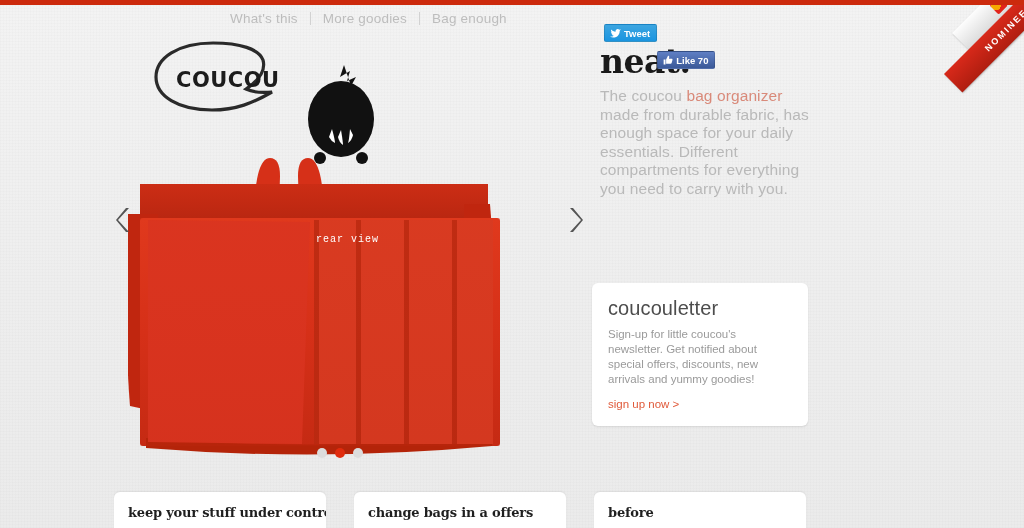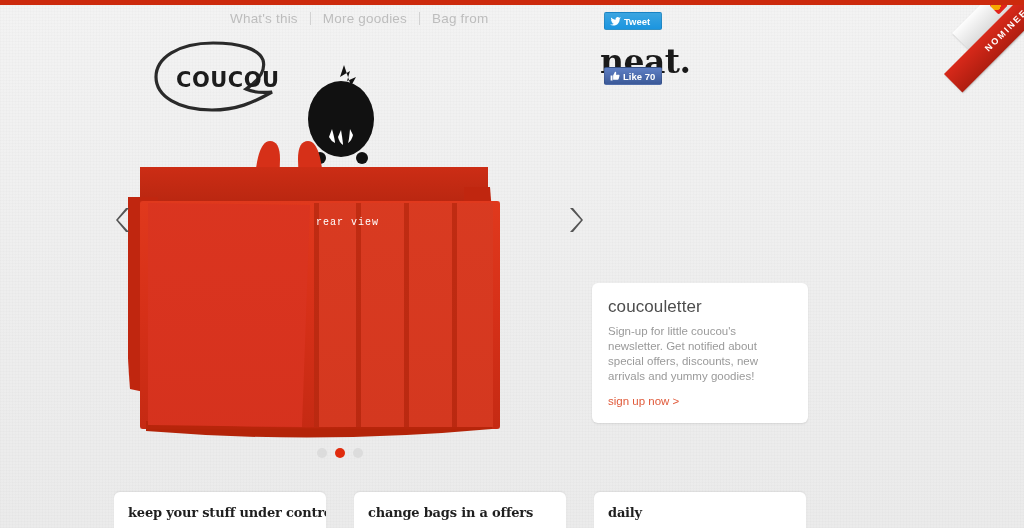--- a/index.html
+++ b/index.html
@@ -37,21 +37,21 @@
   .nav a {
     font-family: "Liberation Sans", sans-serif;
     font-size: 13.5px; color: #bdbdbd; text-decoration: none;
     letter-spacing: .2px; padding: 0 12px; white-space: nowrap;
   }
   .nav .sep {
     width: 1px; height: 13px; background: #d2d2d2; display: block;
   }
 
   
-  .social { position: absolute; top: 12px; left: 604px; display: flex; gap: 10px; z-index: 20; flex-direction: column; }
+  .social { position: absolute; top: 24px; left: 604px; display: flex; z-index: 20; }
   .btn-social {
     height: 18px; display: flex; align-items: center; gap: 3px;
     border-radius: 2px; padding: 0 6px 0 5px;
     font-size: 9.5px; font-weight: bold; color: #fff;
     font-family: "Liberation Sans", sans-serif; white-space: nowrap;
     border: 1px solid rgba(0,0,0,.12);
   }
   .btn-tweet { background: linear-gradient(180deg,#3ca5e0,#1b95e0); }
   .btn-like  { background: linear-gradient(180deg,#5f7fc4,#3b5998); margin-top: 27px; }
   .btn-social svg { display: block; }
@@ -89,21 +89,21 @@
 
   .bubble { position: absolute; left: 150px; top: 12px; width: 130px; height: 78px; }
   .bubble .txt {
     position: absolute; left: 26px; top: 28px;
     font-family: "DejaVu Sans", sans-serif; font-weight: bold;
     font-size: 21px; letter-spacing: .5px; color: #1c1c1c;
   }
 
   .mascot { position: absolute; left: 298px; top: 35px; width: 86px; height: 120px; }
 
-  .bag { position: absolute; left: 128px; top: 111px; width: 412px; height: 310px; }
+  .bag { position: absolute; left: 128px; top: 128px; width: 412px; height: 310px; }
 
   .arrow {
     position: absolute; top: 175px; width: 26px; height: 34px; z-index: 15;
     display: flex; align-items: center; justify-content: center;
   }
   .arrow-left  { left: 110px; }
   .arrow-right { left: 562px; }
 
   .dots {
     position: absolute; left: 300px; top: 420px; width: 80px;
@@ -131,21 +131,21 @@
   }
   .shoplink .chev { font-family: "Liberation Sans", sans-serif; font-weight: normal; font-size: 15px; }
 
   .card-news {
     position: absolute; left: 592px; top: 283px; width: 216px; min-height: 122px;
     background: #fff; border-radius: 6px; padding: 14px 16px 14px 16px;
     box-shadow: 0 1px 2px rgba(0,0,0,.10); z-index: 10;
   }
   .card-news h3 {
     font-family: "Liberation Sans", sans-serif; font-weight: normal;
-    font-size: 17px; color: #4d4d4d; letter-spacing: .1px; margin-bottom: 7px;
+    font-size: 20px; color: #4d4d4d; letter-spacing: .1px; margin-bottom: 7px;
   }
   .card-news p {
     font-family: "Liberation Sans", sans-serif; font-size: 11.5px;
     line-height: 15px; color: #9a9a9a;
   }
   .card-news a {
     display: inline-block; margin-top: 11px; font-size: 11.5px;
     color: #e05a3a; text-decoration: none;
   }
 
@@ -174,21 +174,21 @@
 
 <div id="page">
 
   <div class="topbar"></div>
 
   <nav class="nav">
     <a href="#">What's this</a>
     <span class="sep"></span>
     <a href="#">More goodies</a>
     <span class="sep"></span>
-    <a href="#">Bag from</a>
+    <a href="#">Bag enough</a>
   </nav>
 
   <div class="social">
     <div class="btn-social btn-tweet">
       <svg width="11" height="9" viewBox="0 0 16 13">
         <path fill="#fff" d="M16 1.5c-.6.3-1.2.5-1.9.6.7-.4 1.2-1 1.4-1.8-.6.4-1.3.6-2 .8C12.9.4 12.1 0 11.2 0 9.5 0 8.1 1.4 8.1 3.1c0 .2 0 .5.1.7C5.6 3.7 3.3 2.5 1.8.6c-.3.5-.4 1-.4 1.6 0 1.1.5 2 1.4 2.6-.5 0-1-.2-1.4-.4 0 1.5 1.1 2.8 2.5 3.1-.3.1-.6.1-.8.1-.2 0-.4 0-.6-.1.4 1.2 1.5 2.1 2.9 2.2-1.1.8-2.4 1.3-3.9 1.3H0c1.4.9 3.1 1.4 4.9 1.4 6 0 9.2-5 9.2-9.3v-.4c.7-.5 1.3-1.1 1.9-1.6z"></path>
       </svg>
       <span>Tweet</span>
     </div>
     <div class="btn-social btn-like">
@@ -290,36 +290,39 @@
 
     <div class="dots">
       <span class="dot"></span>
       <span class="dot active"></span>
       <span class="dot"></span>
     </div>
   </div>
 
   <div class="right">
     <h1 class="headline">neat.</h1>
+    <p class="lede">
+      <span>The coucou </span><a href="#">bag organizer</a><span> made from durable fabric, has enough space for your daily essentials. Different compartments for everything you need to carry with you.</span>
+    </p>
   </div>
 
   <div class="card-news">
     <h3>coucouletter</h3>
     <p>Sign-up for little coucou's newsletter. Get notified about special offers, discounts, new arrivals and yummy goodies!</p>
     <a href="#">sign up now &gt;</a>
   </div>
 
   <div class="bottom">
     <div class="bcard bcard-1">
       <h4>keep your stuff under control</h4>
       <p></p>
     </div>
     <div class="bcard bcard-2">
       <h4>change bags in a offers</h4>
       <p></p>
     </div>
     <div class="bcard bcard-3">
-      <h4>daily</h4>
+      <h4>before</h4>
       <p></p>
     </div>
   </div>
 
 </div>
 
 </body></html>

